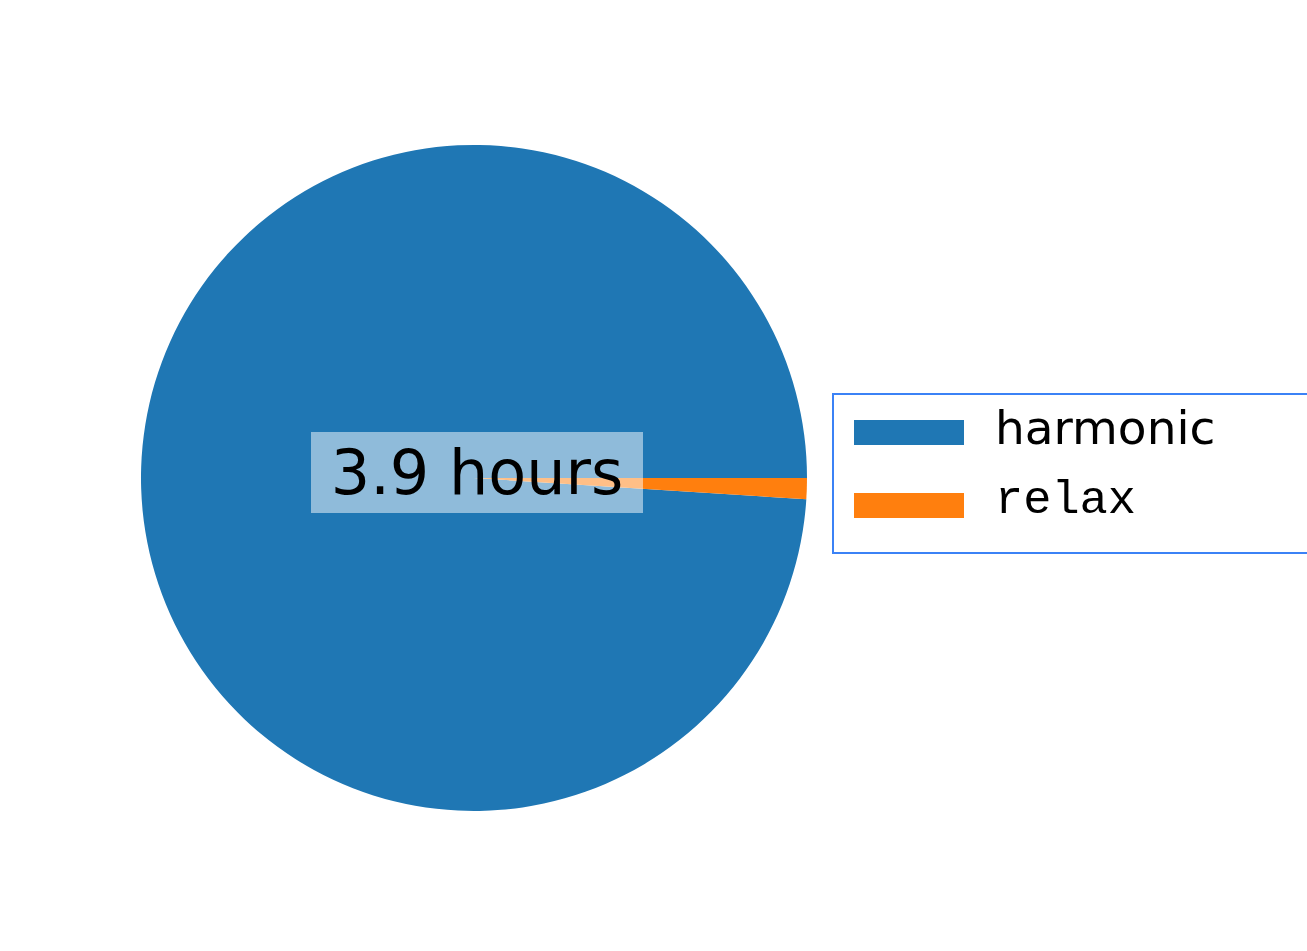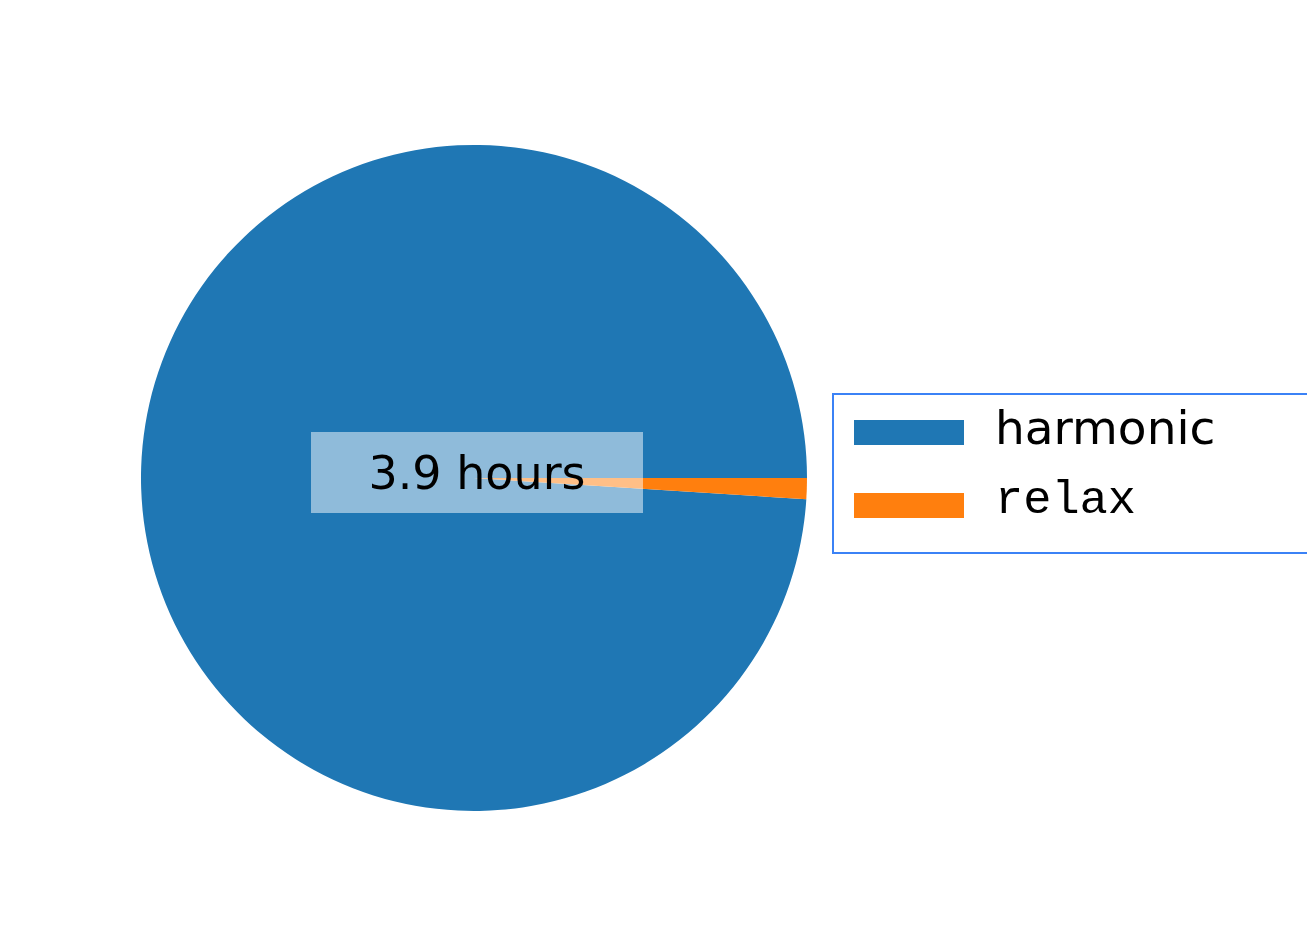--- a/index.html
+++ b/index.html
@@ -40,21 +40,21 @@
     width: 332px;
     height: 81px;
     background: rgba(255, 255, 255, 0.5);
     display: flex;
     align-items: center;
     justify-content: center;
     box-sizing: border-box;
   }
   #pie-label-harmonic .lbl-text {
     font-family: "DejaVu Sans", sans-serif;
-    font-size: 46px;
+    font-size: 62px;
     line-height: 1;
     color: #000000;
     white-space: nowrap;
     letter-spacing: 0px;
   }
 
   
   #legend {
     position: absolute;
     left: 832px;

